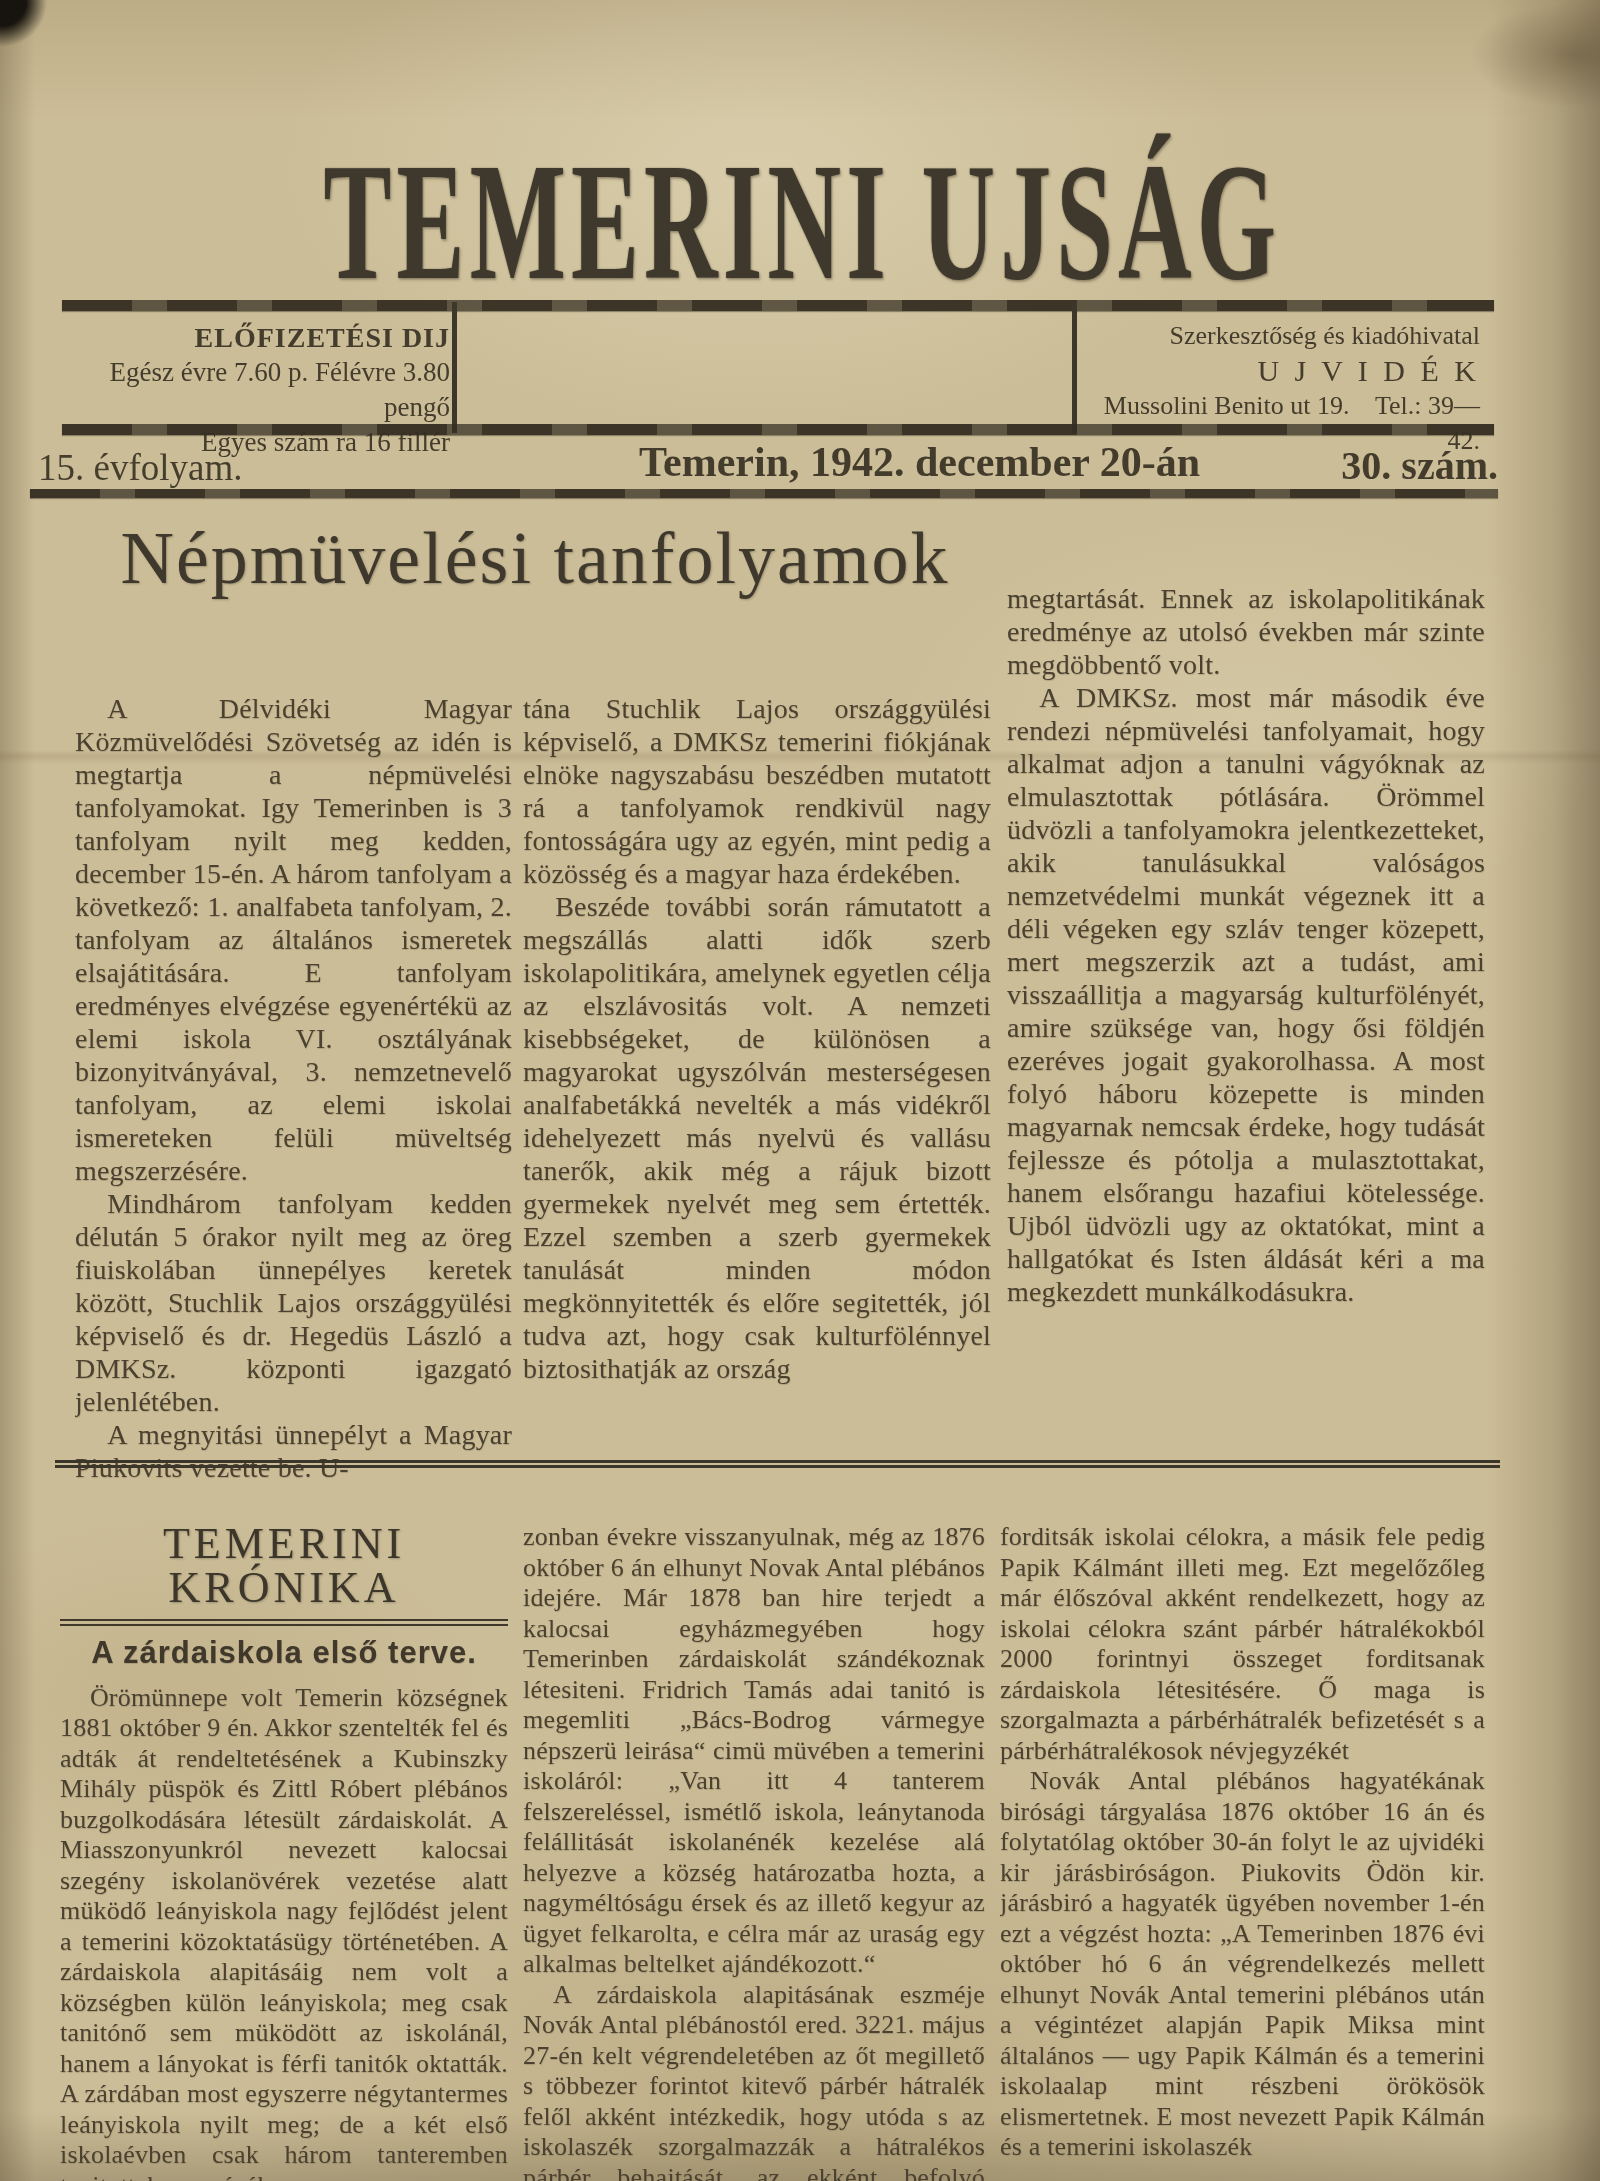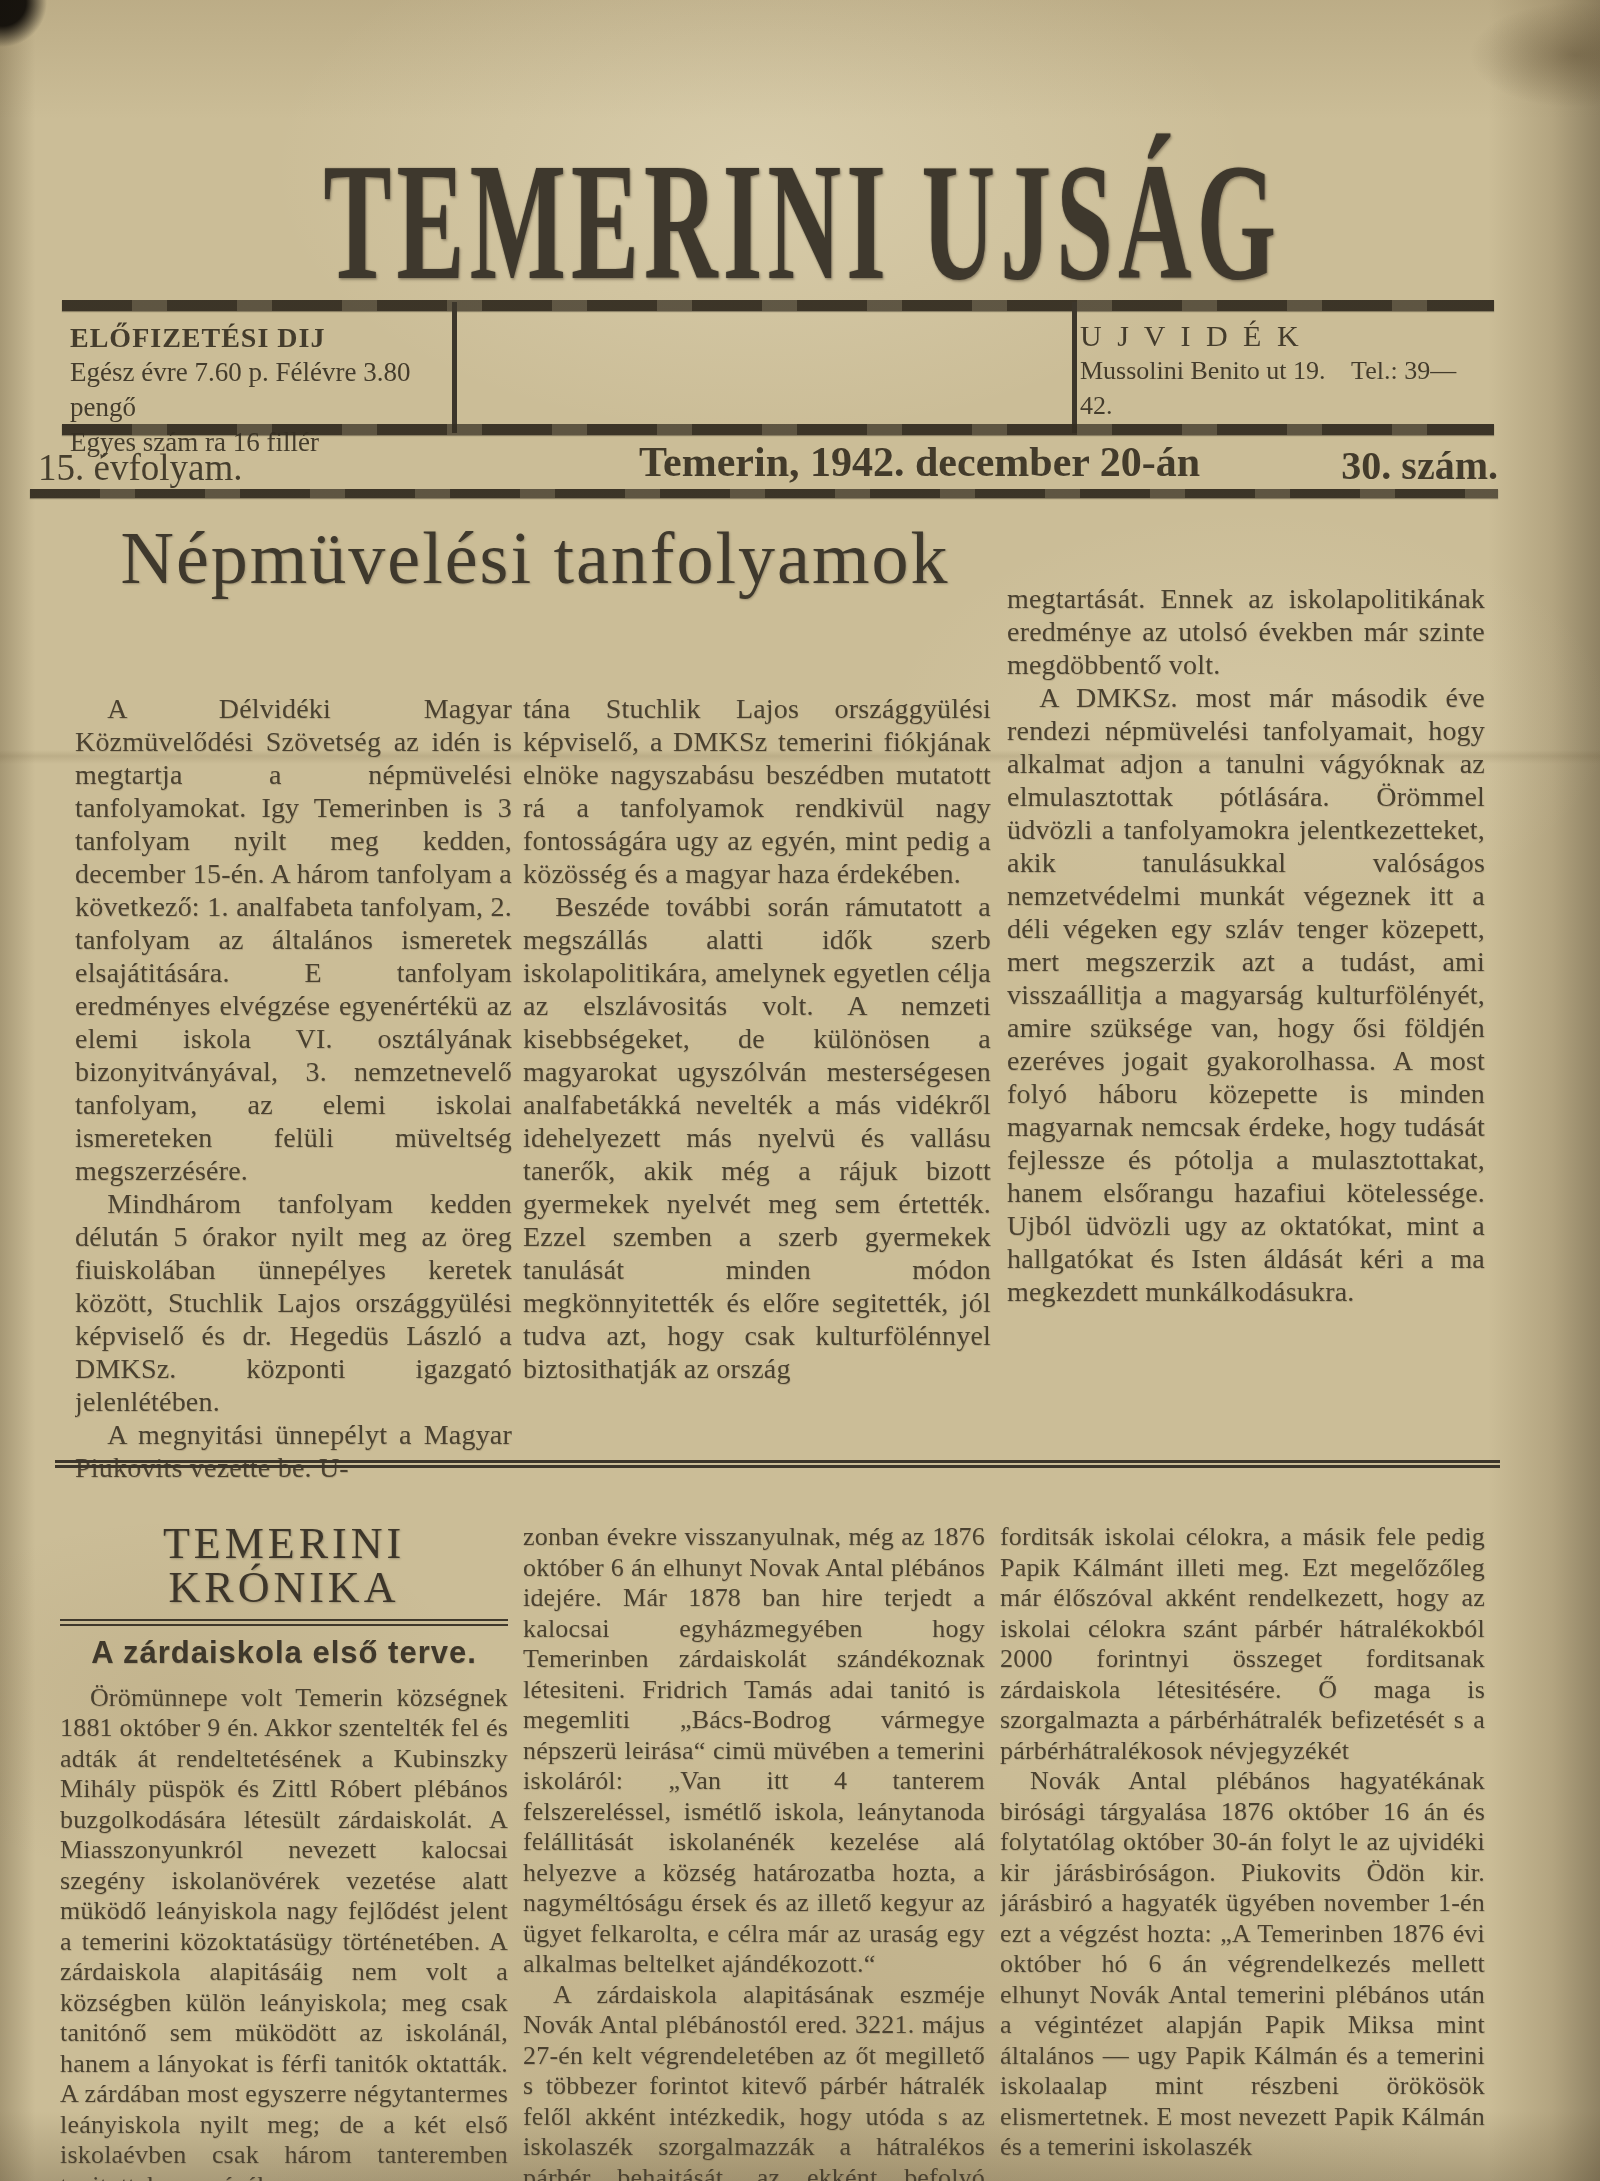--- a/index.html
+++ b/index.html
@@ -43,21 +43,21 @@
   .rule-date{top:489px;left:30px;width:1468px;height:9px;}
   .rule-kron{
     top:1460px;left:55px;width:1445px;height:8px;
     background:linear-gradient(to bottom,#3c352a 0 3px, rgba(60,52,38,0) 3px 5px, #3c352a 5px 8px);
     box-shadow:none;
   }
   .vdivider{width:5px;background:#3c362b;top:302px;height:131px;}
   .vd-1{left:452px;}
   .vd-2{left:1072px;}
   
-  .cell{text-align:left;color:#443c2c;}
+  .cell{text-align:right;color:#443c2c;}
   .cell-left{top:320px;left:70px;width:380px;font-size:27px;line-height:35px;}
   .cell-left .b1{font-weight:700;letter-spacing:1px;font-size:28px;}
   .cell-center{top:330px;left:460px;width:610px;font-size:31px;line-height:41px;letter-spacing:2px;font-weight:700;color:#453d2d;}
   .cell-right{top:318px;left:1080px;width:400px;font-size:26px;line-height:35px;}
   .cell-right .city{font-size:30px;letter-spacing:4px;}
   .cell-right .addr{white-space:pre-wrap;}
   
   .vol{top:446px;left:38px;font-size:37px;color:#463e2d;}
   .datec{top:438px;left:400px;width:800px;text-align:right;font-size:42px;font-weight:700;color:#433b2b;}
   .issue{top:442px;left:1280px;width:218px;text-align:right;font-size:40px;font-weight:700;color:#433b2b;}
@@ -111,20 +111,21 @@
   <div class="abs vdivider vd-2"></div>
 
   <div class="abs cell cell-left">
     <div class="b1">ELŐFIZETÉSI DIJ</div>
     <div>Egész évre 7.60 p. Félévre 3.80 pengő</div>
     <div>Egyes szám ra 16 fillér</div>
   </div>
 
 
   <div class="abs cell cell-right">
+    <div>Szerkesztőség és kiadóhivatal</div>
     <div class="city">U J V I D É K</div>
     <div class="addr">Mussolini Benito ut 19.    Tel.: 39—42.</div>
   </div>
 
   <div class="abs hrule rule-mid"></div>
 
   <div class="abs vol">15. évfolyam.</div>
   <div class="abs datec">Temerin, 1942. december 20-án</div>
   <div class="abs issue">30. szám.</div>
   <div class="abs hrule rule-date"></div>

